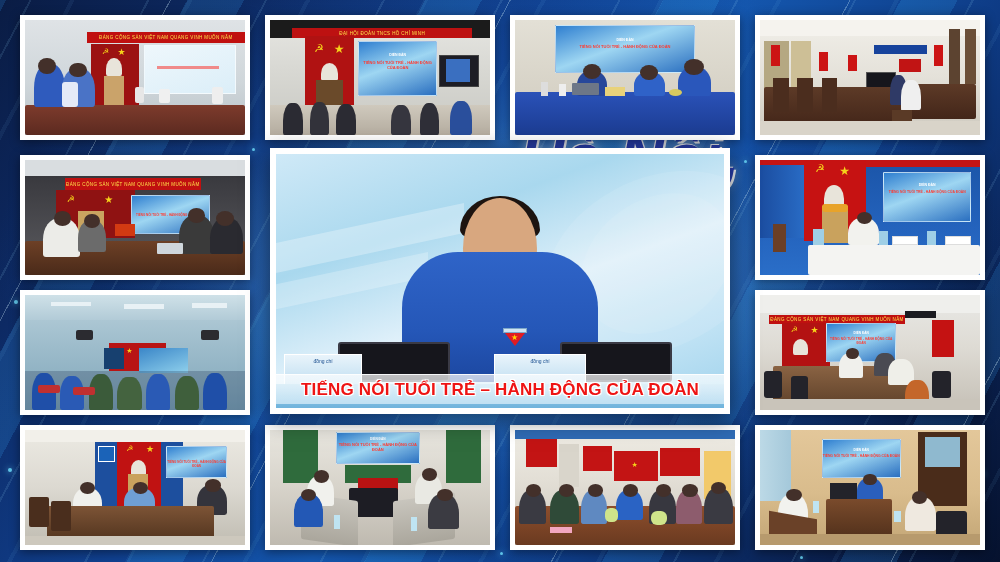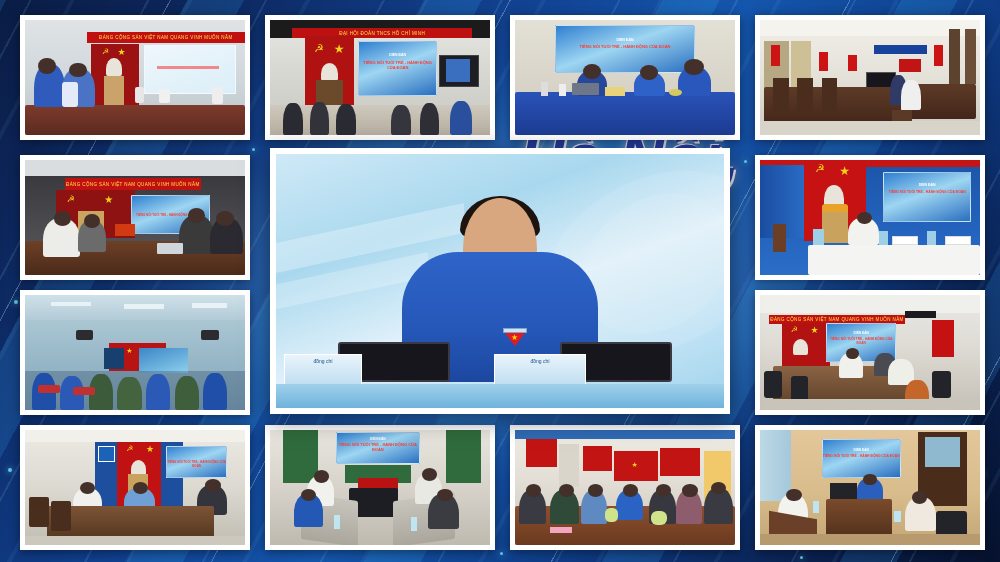--- a/index.html
+++ b/index.html
@@ -509,16 +509,19 @@
       <div class="f-laptop" style="left:62px"></div>
       <div class="f-laptop" style="right:52px"></div>
       <div class="f-card" style="left:8px;width:78px">
         <span>đồng chí</span>
       </div>
       <div class="f-card" style="left:218px;width:92px">
         <span>đồng chí</span>
       </div>
       <div class="f-deskfront"></div>
 
+      <div class="caption-bar">
+        <span class="caption-text">TIẾNG NÓI TUỔI TRẺ – HÀNH ĐỘNG CỦA ĐOÀN</span>
+      </div>
     </div>
   </div>
 
 </div>
 
 </body></html>

